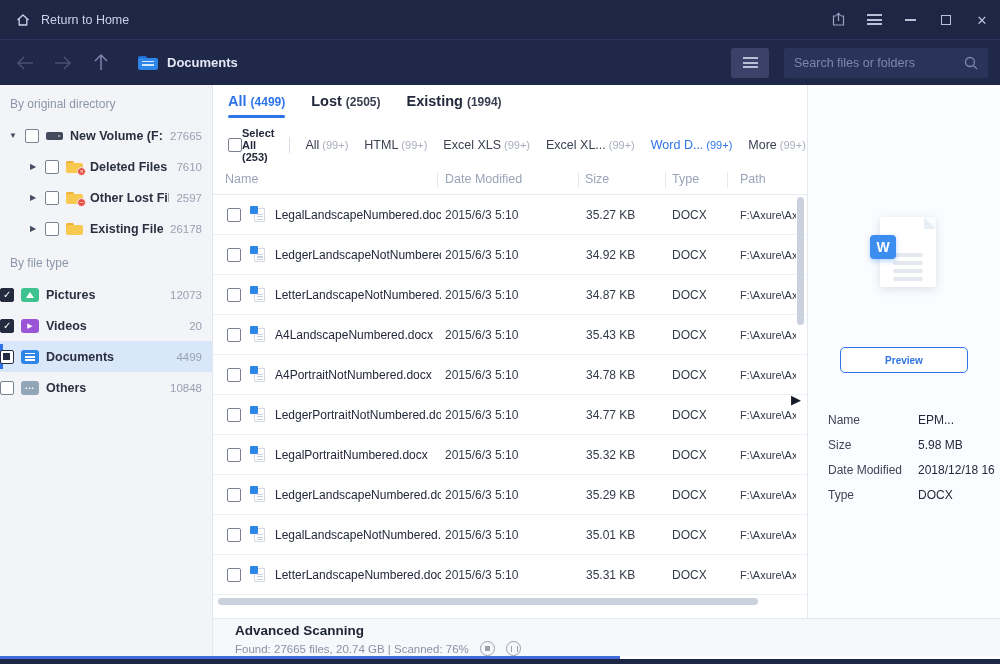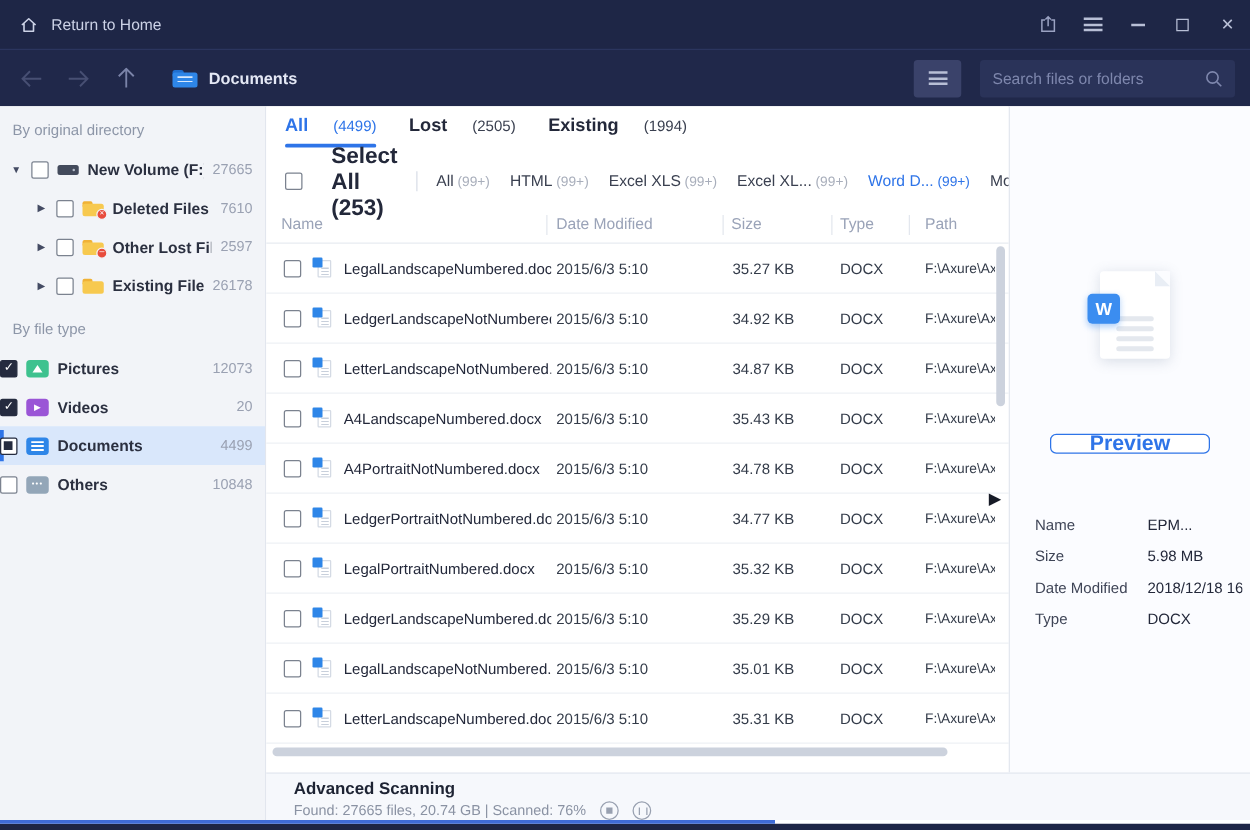--- a/index.html
+++ b/index.html
@@ -68,26 +68,26 @@
   .folder-ic::after{content:"";position:absolute;left:0;top:3px;width:17px;height:10px;background:#f7c94f;border-radius:2px;z-index:0}
   .folder-ic .badge{display:none;position:absolute;z-index:2;right:-3px;bottom:-2px;width:9px;height:9px;border-radius:50%;background:#e84c3d;border:1px solid #f2f4f8;color:#fff;text-align:center}
   .icon-folder-deleted .badge,.icon-folder-lost .badge{display:block}
   .icon-folder-deleted .badge::after{content:"✕";font-size:5px;line-height:7px;display:block}
   .icon-folder-lost .badge::after{content:"–";font-size:7px;line-height:6px;display:block}
 
   
   .list-area{position:absolute;left:213px;top:85px;width:594px;height:533px;background:#fff}
   .tabs{position:absolute;left:15px;top:8px;display:flex;gap:26px}
   .tab{position:relative;padding-bottom:9px;cursor:pointer;font-size:14.5px;font-weight:700;color:#23283a}
-  .tab .cnt{font-weight:400;font-size:12px;margin-left:20px;color:#3a4050}
+  .tab .cnt{font-weight:700;font-size:12px;margin-left:4px;color:#3a4050}
   .tab.active{color:#2e74e8}
   .tab.active .cnt{color:#2e74e8}
   .tab.active::after{content:"";position:absolute;left:0;right:0;bottom:0;height:3px;border-radius:2px;background:#2e74e8}
   .filter-row{position:absolute;left:15px;top:46px;right:8px;height:28px;display:flex;align-items:center;gap:15px}
-  .select-all{display:flex;align-items:center;gap:23px;font-size:18px;color:#23283a;font-weight:700;cursor:pointer}
+  .select-all{display:flex;align-items:center;gap:0;font-size:11px;color:#23283a;font-weight:700;cursor:pointer}
   .vbar{width:1px;height:16px;background:#d9dee8;flex:none}
   .chip{font-size:12.5px;color:#3a4050;cursor:pointer;white-space:nowrap}
   .chip .cnt{color:#a8aebb;font-size:11px;margin-left:3px}
   .chip.active{color:#2e74e8}.chip.active .cnt{color:#2e74e8}
   .view-tools{margin-left:auto;display:flex;align-items:center;gap:10px}
   .vt{display:flex;align-items:center;justify-content:center;cursor:pointer}
   .vt-list{width:26px;height:23px;background:#ddeafd;border-radius:3px}
   .order{display:flex;align-items:center;gap:6px;color:#9aa3b8;font-size:13px;cursor:pointer}
   .header-row{position:absolute;left:0;top:80px;right:0;height:30px;border-bottom:1px solid #e8ebf1;font-size:12.5px;color:#9aa3b8}
   .hcell{position:absolute;top:7px;cursor:pointer}
@@ -109,21 +109,21 @@
   .collapse-arrow{position:absolute;left:578px;top:305px;cursor:pointer}
   .collapse-arrow::after{content:"▶";font-size:13px;color:#161a26}
 
   
   .right-panel{position:absolute;left:807px;top:85px;width:193px;height:533px;background:#fbfcff;border-left:1px solid #e4e8ef}
   .preview-icon{position:absolute;left:calc(50% - 24px);top:132px;width:56px;height:70px}
   .docpage{position:relative;width:56px;height:70px;background:#fff;border-radius:3px;box-shadow:0 2px 10px rgba(90,110,140,.20)}
   .docpage::after{content:"";position:absolute;top:0;right:0;width:0;height:0;border-top:12px solid #fbfcff;border-left:12px solid #e9eef5}
   .docpage .ln{position:absolute;left:13px;width:30px;height:4px;background:#e4e8ee;border-radius:2px}
   .wbadge{position:absolute;left:-10px;top:18px;width:26px;height:24px;background:#3b8df0;border-radius:4px;color:#fff;font-weight:700;font-size:14px;display:flex;align-items:center;justify-content:center;box-shadow:0 2px 5px rgba(59,141,240,.4)}
-  .preview-btn{position:absolute;left:50%;transform:translateX(-50%);top:262px;width:128px;height:16px;border:1px solid #2e74e8;border-radius:5px;background:#fff;color:#2e74e8;font-size:17px;font-weight:700;display:flex;align-items:center;justify-content:center;cursor:pointer}
+  .preview-btn{position:absolute;left:50%;transform:translateX(-50%);top:262px;width:128px;height:26px;border:1px solid #2e74e8;border-radius:5px;background:#fff;color:#2e74e8;font-size:10px;font-weight:700;display:flex;align-items:center;justify-content:center;cursor:pointer}
   .details{position:absolute;left:20px;top:322px;right:6px}
   .drow{display:flex;height:25px;align-items:center;font-size:12px}
   .dlabel{width:90px;color:#3f4557;flex:none}
   .dvalue{color:#23283a;white-space:nowrap;overflow:hidden}
 
   
   .footer{position:absolute;left:213px;top:618px;right:0;height:38px;background:#f6f8fc;border-top:1px solid #e4e8ef}
   .f-title{position:absolute;left:22px;top:4px;font-size:13.5px;font-weight:700;color:#1d2333}
   .f-status{position:absolute;left:22px;top:22px;font-size:11.5px;color:#8a92a3;display:flex;align-items:center;gap:11px}
   .ctl-btn{width:15px;height:15px;border:1.2px solid #98a0b0;border-radius:50%;position:relative;cursor:pointer;flex:none}

